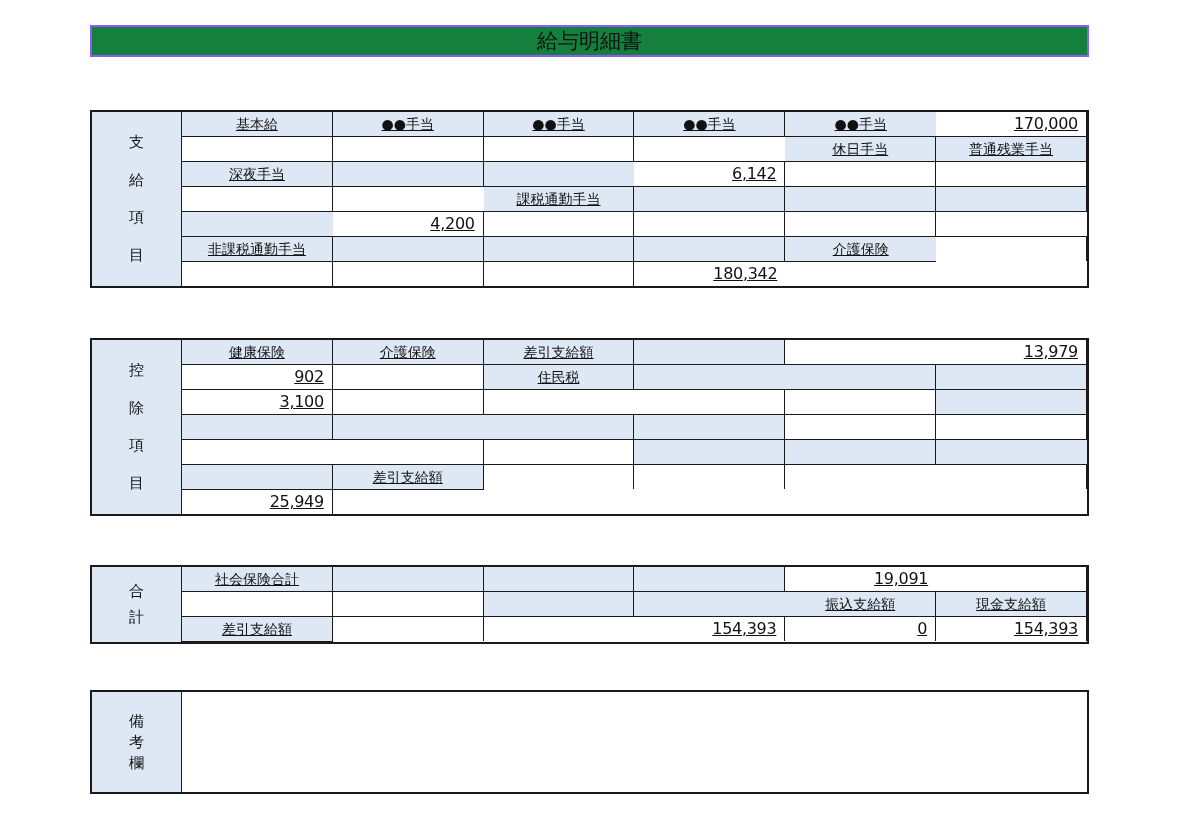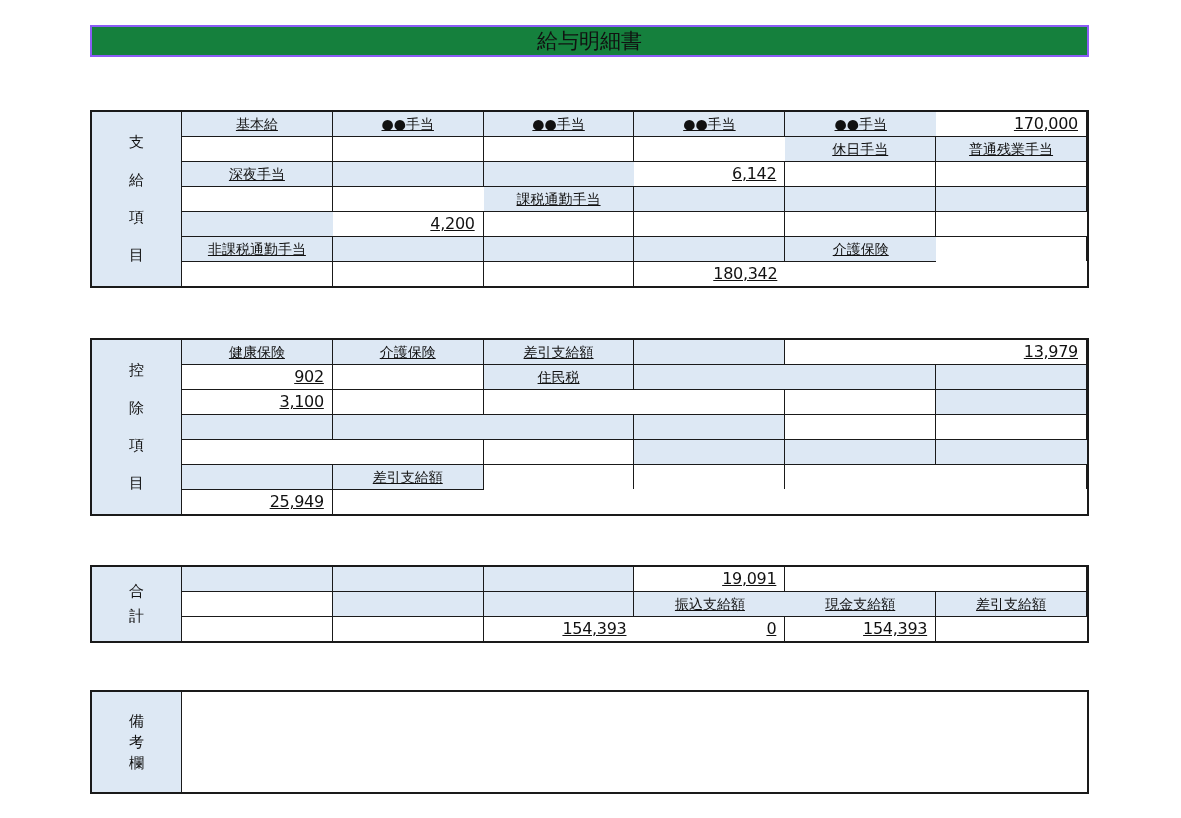--- a/index.html
+++ b/index.html
@@ -119,20 +119,21 @@
       <div class="cell val last-row">25,949</div>
     </div>
 </div>
 
 <div class="section" style="top:565px;">
   <div class="side">
     <span>合</span>
     <span>計</span>
   </div>
   <div class="grid">
+      <div class="cell lbl">社会保険合計</div>
       <div class="cell lbl"></div>
       <div class="cell lbl"></div>
       <div class="cell lbl"></div>
       <div class="cell val">19,091</div>
       <div class="cell val"></div>
       <div class="cell val"></div>
       <div class="cell val"></div>
       <div class="cell lbl"></div>
       <div class="cell lbl"></div>
       <div class="cell lbl">振込支給額</div>

